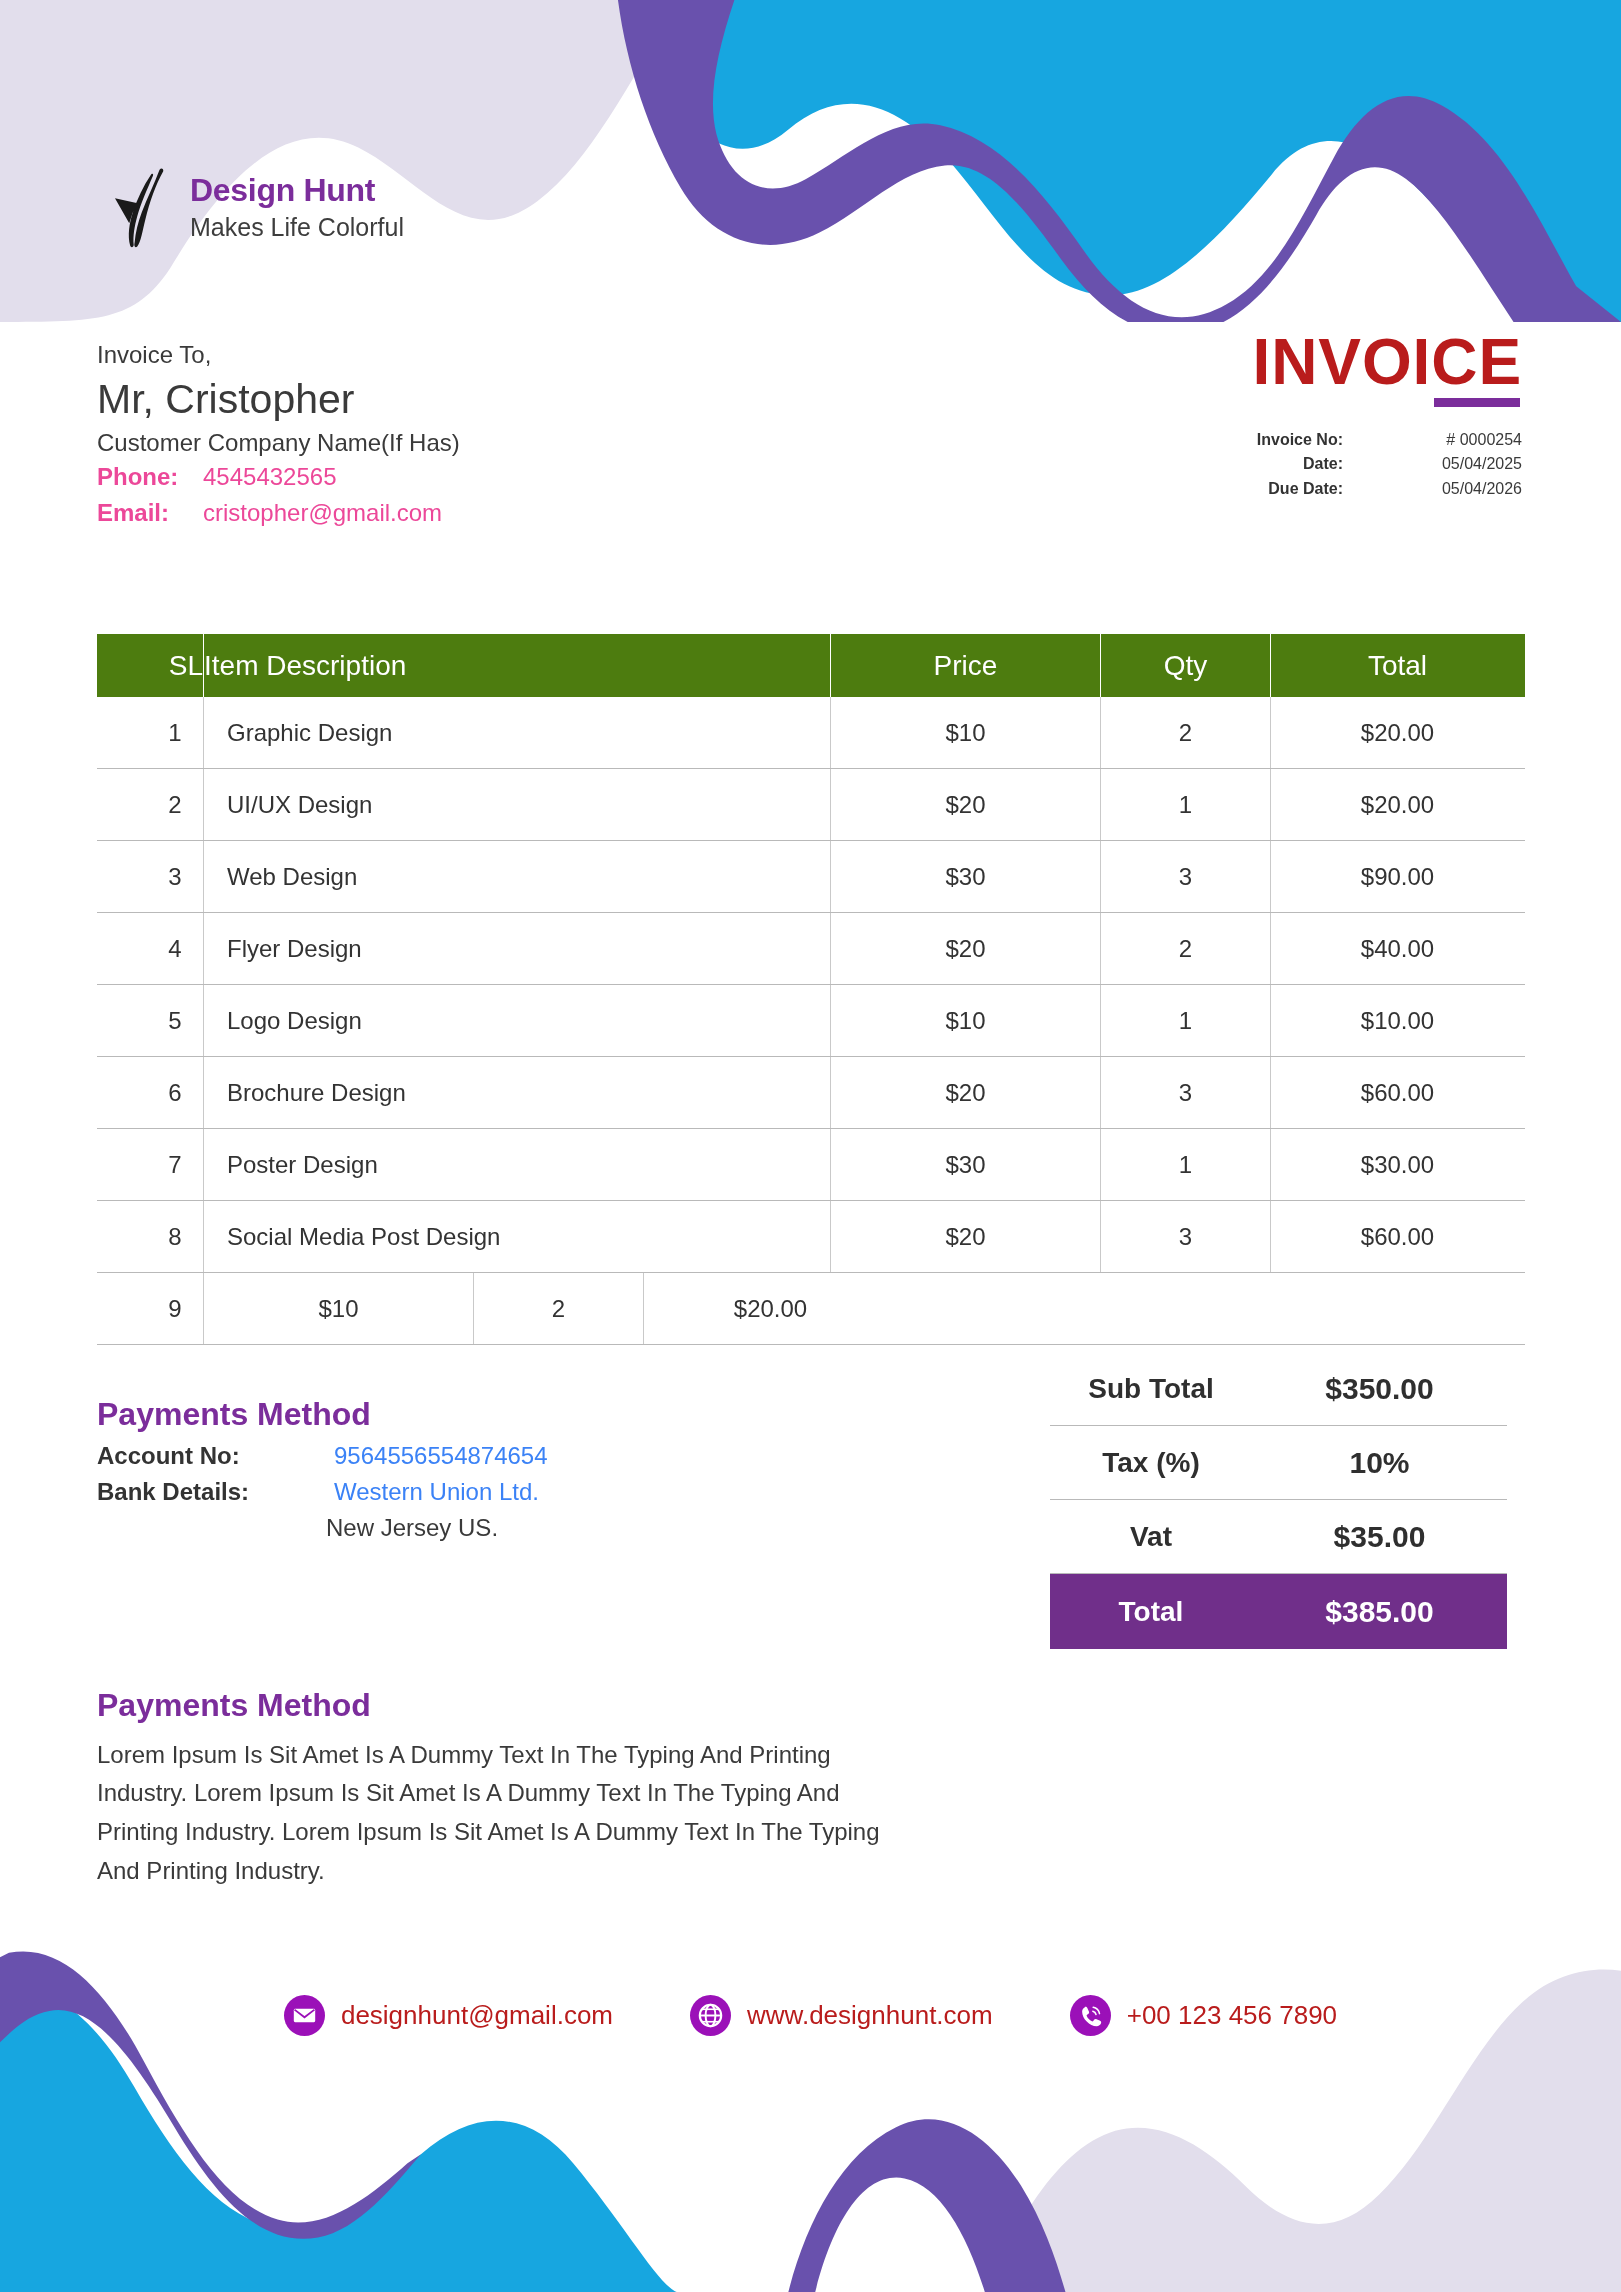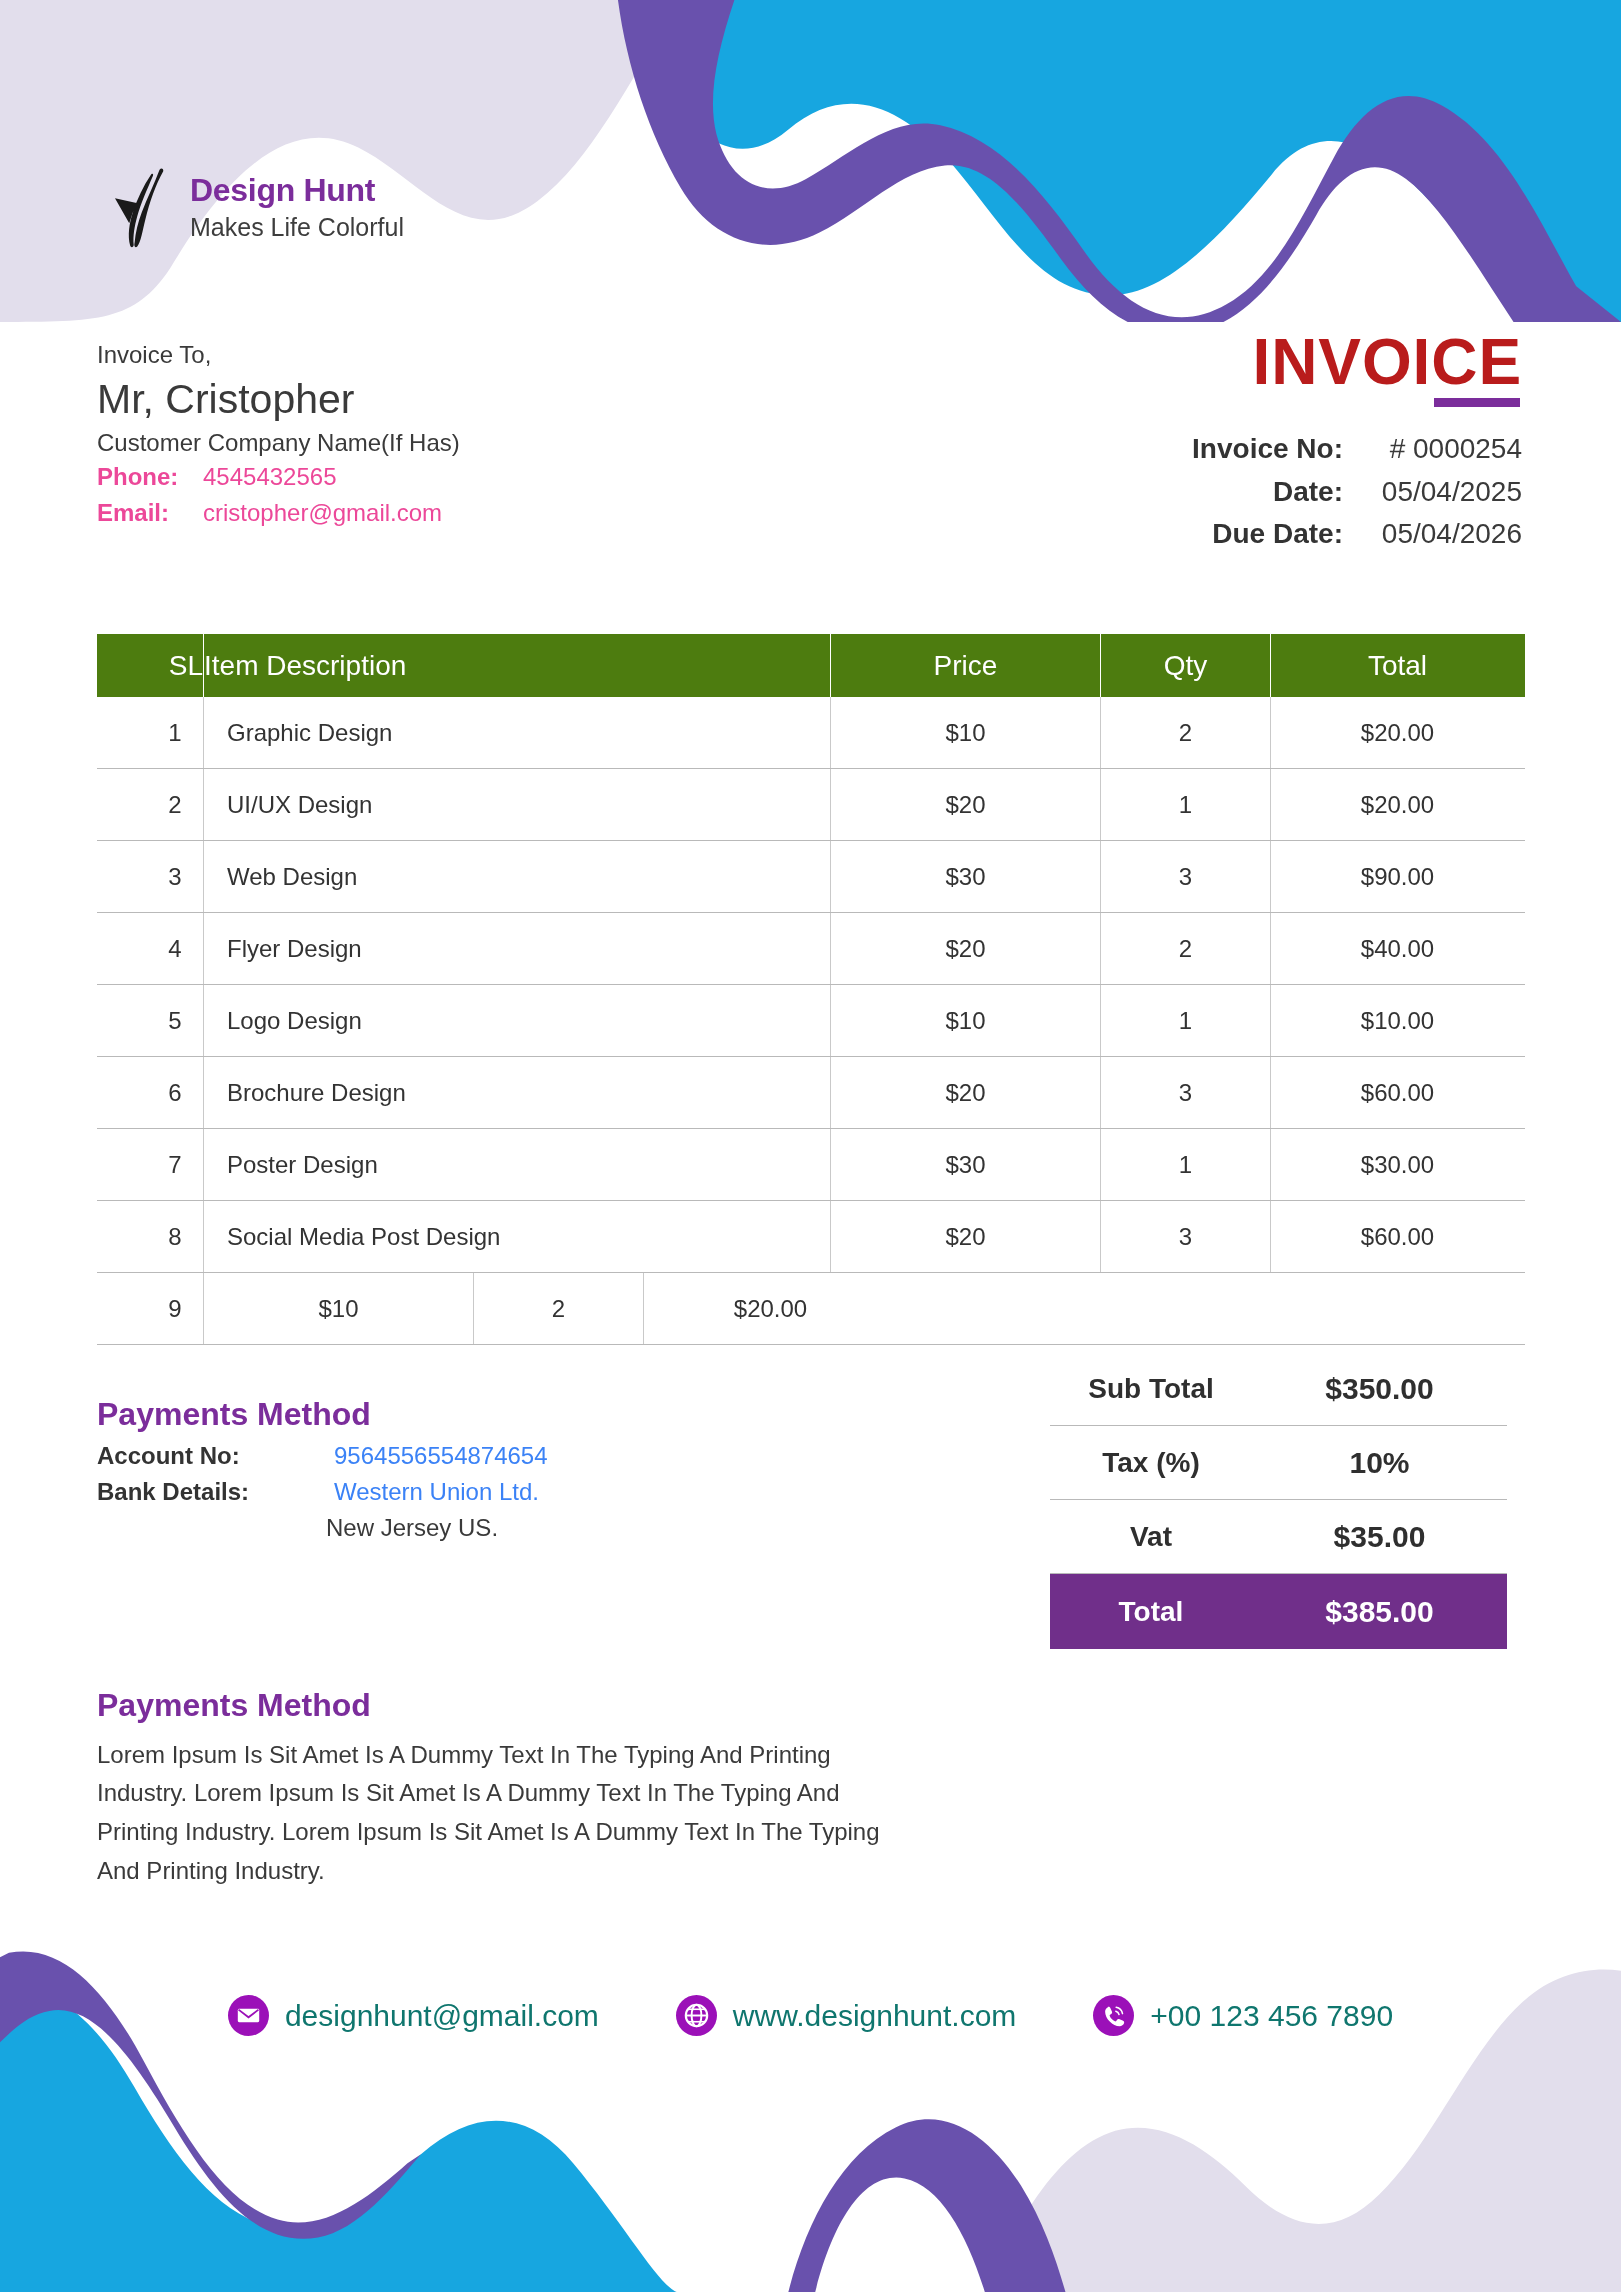--- a/index.html
+++ b/index.html
@@ -105,21 +105,21 @@
   }
   .inv-meta {
     position: absolute;
     right: 99px;
     top: 428px;
     width: 385px;
   }
   .inv-meta-row {
     display: flex;
     justify-content: flex-end;
-    font-size: 28px;
+    font-size: 16px;
     line-height: 1.52;
     color: #333333;
   }
   .inv-meta-row .k {
     font-weight: bold;
     text-align: right;
     white-space: nowrap;
   }
   .inv-meta-row .v {
     width: 179px;
@@ -275,22 +275,22 @@
     align-items: center;
     gap: 77px;
   }
   .fc {
     display: flex;
     align-items: center;
     gap: 16px;
   }
   .fc-icon { width: 41px; height: 41px; flex: 0 0 auto; }
   .fc-text {
-    font-size: 30px;
-    color: #0f766e;
+    font-size: 26px;
+    color: #b91c1c;
     white-space: nowrap;
   }
 </style>
 </head>
 <body>
 
 <div id="page">
 
   <svg class="wave-layer wave-top" viewBox="0 0 1810 360" preserveAspectRatio="none">
     <path fill="#E2DEEC" d="M0,0 H760 C700,95 660,180 600,225 C520,285 470,200 400,165 C320,125 250,200 190,300 C150,360 110,360 0,360 Z"></path>

